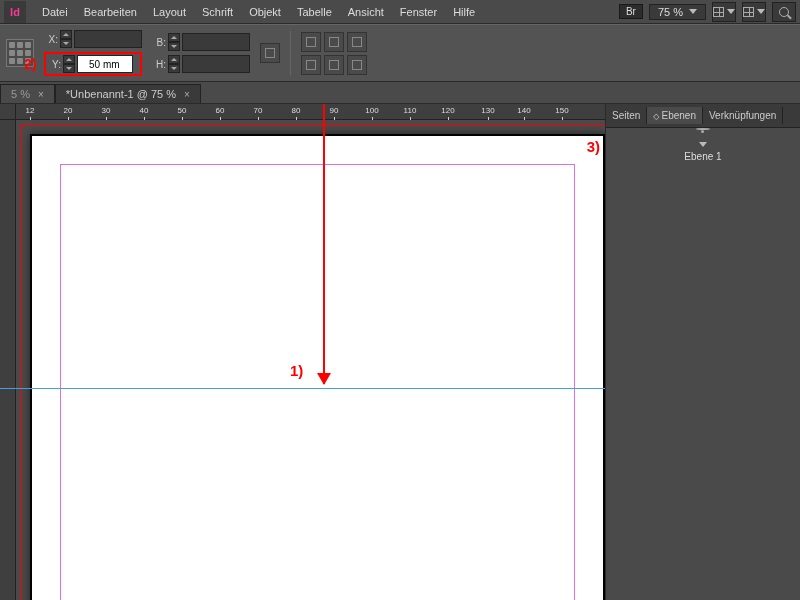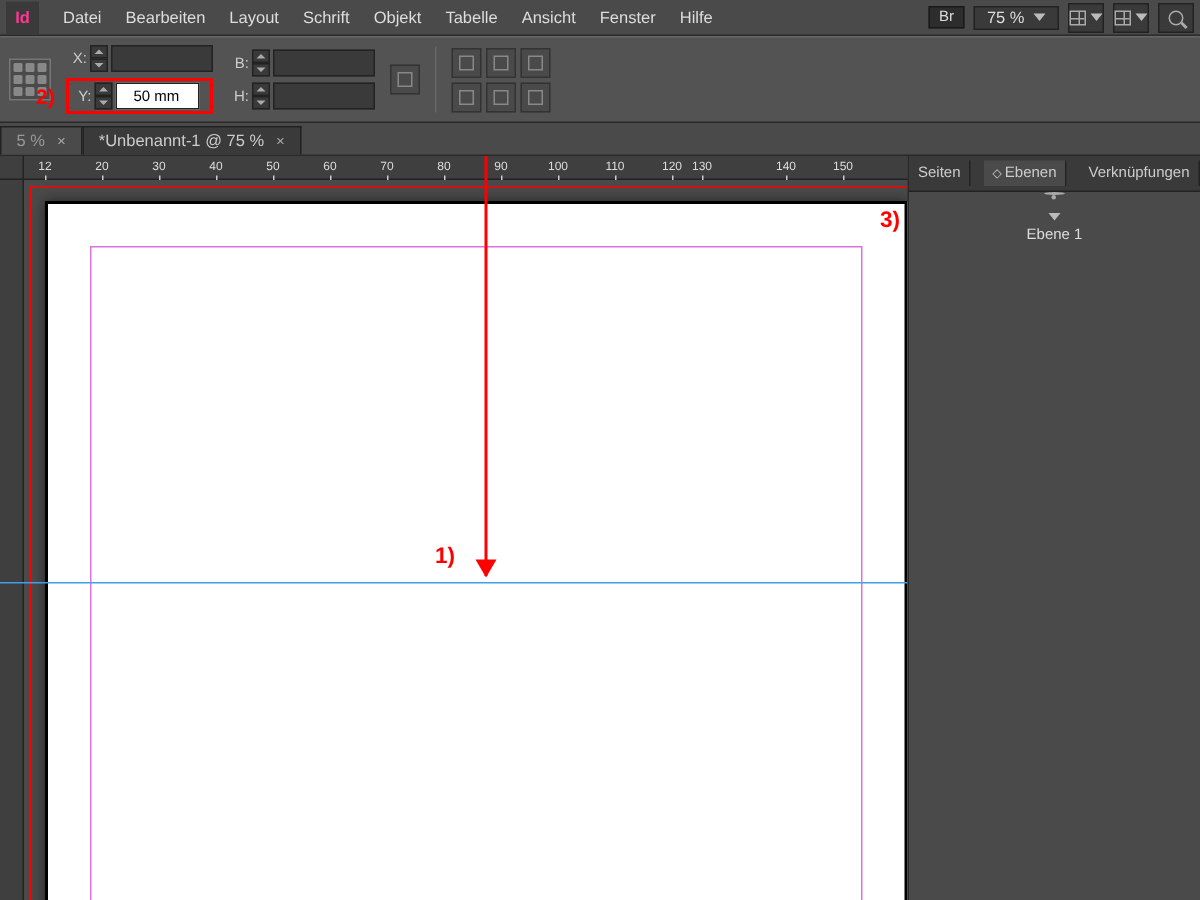--- a/index.html
+++ b/index.html
@@ -52,21 +52,21 @@
 .page { position: absolute; top: 30px; left: 30px; width: 575px; height: 560px; background: #fff; box-shadow: 0 0 8px rgba(0,0,0,0.5); }
 .bleed { position: absolute; top: -10px; left: -10px; right: -10px; bottom: -10px; border: 1px solid #f00; }
 .page-edge { position: absolute; inset: 0; border: 2px solid #000; }
 .margin { position: absolute; top: 30px; left: 30px; right: 30px; bottom: 30px; border: 1px solid #e070e0; }
 .guide-h { position: absolute; left: 0; right: 0; height: 1px; background: #3da0e8; top: 284px; }
 .red-arrow { position: absolute; left: 323px; top: 0px; width: 2px; height: 280px; background: #f00; }
 .red-arrow::after { content: ""; position: absolute; bottom: -1px; left: -6px; width: 0; height: 0; border-left: 7px solid transparent; border-right: 7px solid transparent; border-top: 12px solid #f00; }
 .annot-1 { position: absolute; left: 290px; top: 258px; color: #f00; font-size: 15px; font-weight: bold; }
 
 .panels { width: 195px; background: #4a4a4a; border-left: 1px solid #2a2a2a; }
-.panel-tabs { display: flex; background: #3a3a3a; font-size: 10px; color: #ccc; height: 24px; align-items: center; border-bottom: 1px solid #222; justify-content: space-between; }
+.panel-tabs { display: flex; background: #3a3a3a; font-size: 10px; color: #ccc; height: 24px; align-items: center; border-bottom: 1px solid #222; }
 .panel-tab { padding: 3px 6px; border-right: 1px solid #222; }
 .panel-tab.active { background: #4a4a4a; }
 .panel-tab .chev { font-size: 8px; margin-right: 2px; }
 .layer-row { display: flex; align-items: center; font-size: 10px; color: #ddd; height: 20px; padding: 0 4px; gap: 4px; flex-direction: column; }
 .layer-row.parent { background: #4a4a4a; }
 .layer-row.child { background: #3f3f3f; padding-left: 26px; }
 .eye-icon { width: 14px; height: 8px; border: 1px solid #aaa; border-radius: 50%; position: relative; }
 .eye-icon::after { content: ""; position: absolute; width: 3px; height: 3px; background: #aaa; border-radius: 50%; top: 1px; left: 4px; }
 .lock-icon { width: 8px; height: 6px; border: 1px solid #aaa; border-top: none; position: relative; }
 .lock-icon::before { content: ""; position: absolute; top: -5px; left: 1px; width: 4px; height: 4px; border: 1px solid #aaa; border-bottom: none; border-radius: 3px 3px 0 0; }
@@ -221,21 +221,21 @@
         <div class="htick" style="left:106px"><span>30</span></div>
         <div class="htick" style="left:144px"><span>40</span></div>
         <div class="htick" style="left:182px"><span>50</span></div>
         <div class="htick" style="left:220px"><span>60</span></div>
         <div class="htick" style="left:258px"><span>70</span></div>
         <div class="htick" style="left:296px"><span>80</span></div>
         <div class="htick" style="left:334px"><span>90</span></div>
         <div class="htick" style="left:372px"><span>100</span></div>
         <div class="htick" style="left:410px"><span>110</span></div>
         <div class="htick" style="left:448px"><span>120</span></div>
-        <div class="htick" style="left:468px"><span>130</span></div>
+        <div class="htick" style="left:488px"><span>130</span></div>
         <div class="htick" style="left:524px"><span>140</span></div>
         <div class="htick" style="left:562px"><span>150</span></div>
       </div>
     </div>
     <div class="vruler"></div>
     <div class="page">
       <div class="bleed"></div>
       <div class="page-edge"></div>
       <div class="margin"></div>
     </div>

